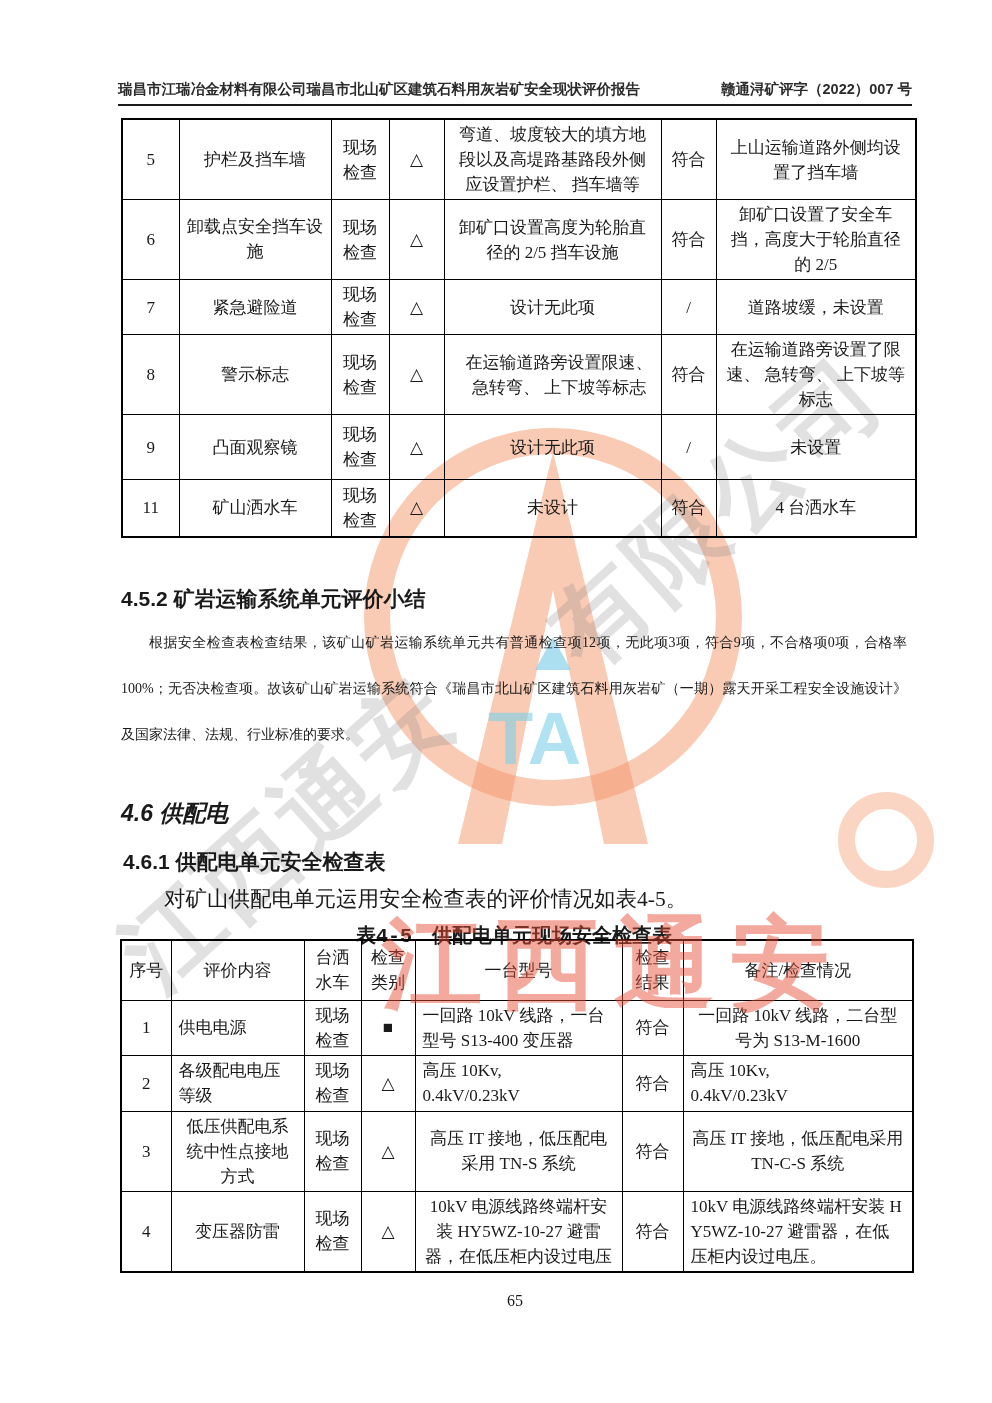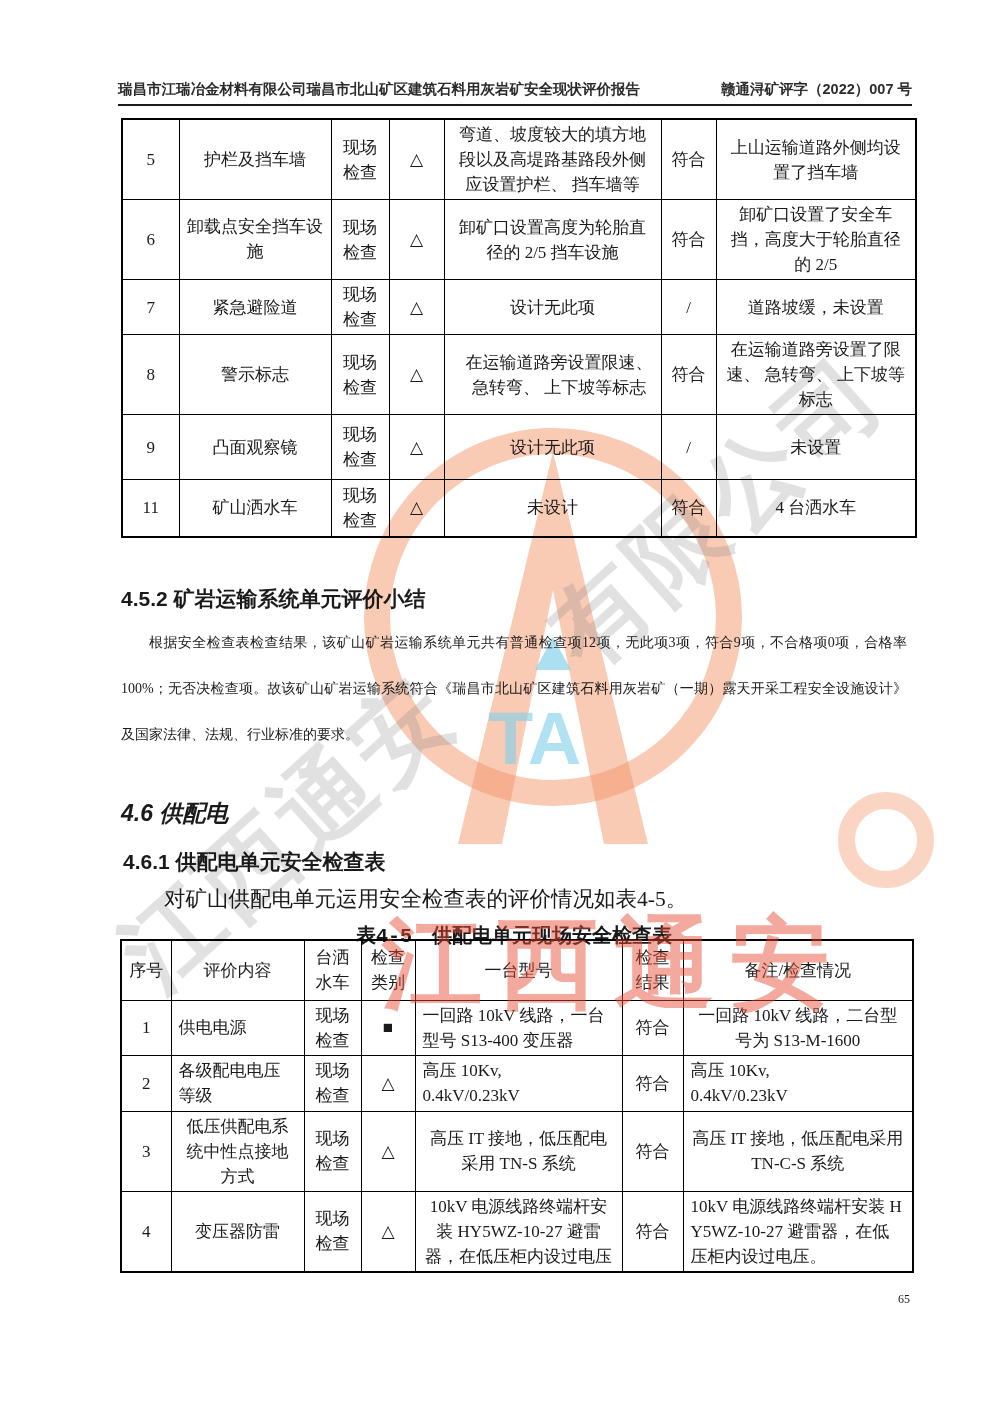--- a/index.html
+++ b/index.html
@@ -37,22 +37,22 @@
   }
   .body-par{
     font-size:14px;line-height:46px;text-align:justify;
     text-indent:2em;z-index:2;
   }
   .tbl-caption{
     font-weight:bold;font-size:20px;text-align:center;z-index:2;
     font-family:"Liberation Serif","DejaVu Serif",serif;
   }
   #page-footer{
-    left:120px;width:790px;top:1292px;text-align:right;
-    font-size:12px;z-index:2;
+    left:120px;width:790px;top:1292px;text-align:center;
+    font-size:16px;z-index:2;
   }
   
   .wm{pointer-events:none;}
   #wm-logo{left:338px;top:412px;width:430px;height:470px;z-index:0;}
   #wm-ring-small{
     left:838px;top:792px;width:62px;height:62px;border-radius:50%;
     border:17px solid rgba(243,150,105,0.40);z-index:0;
   }
   .wm-diag{
     font-family:"Liberation Sans","DejaVu Sans",sans-serif;

